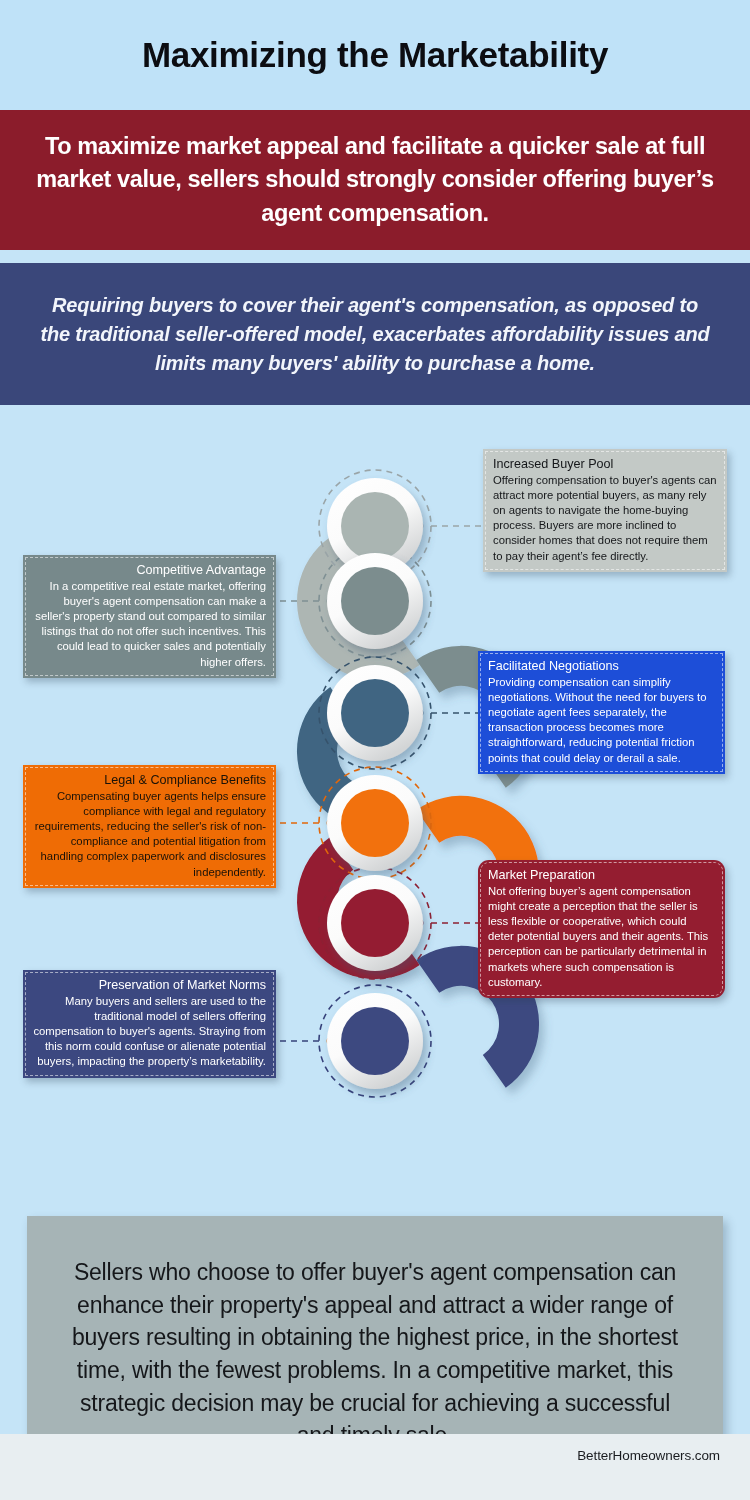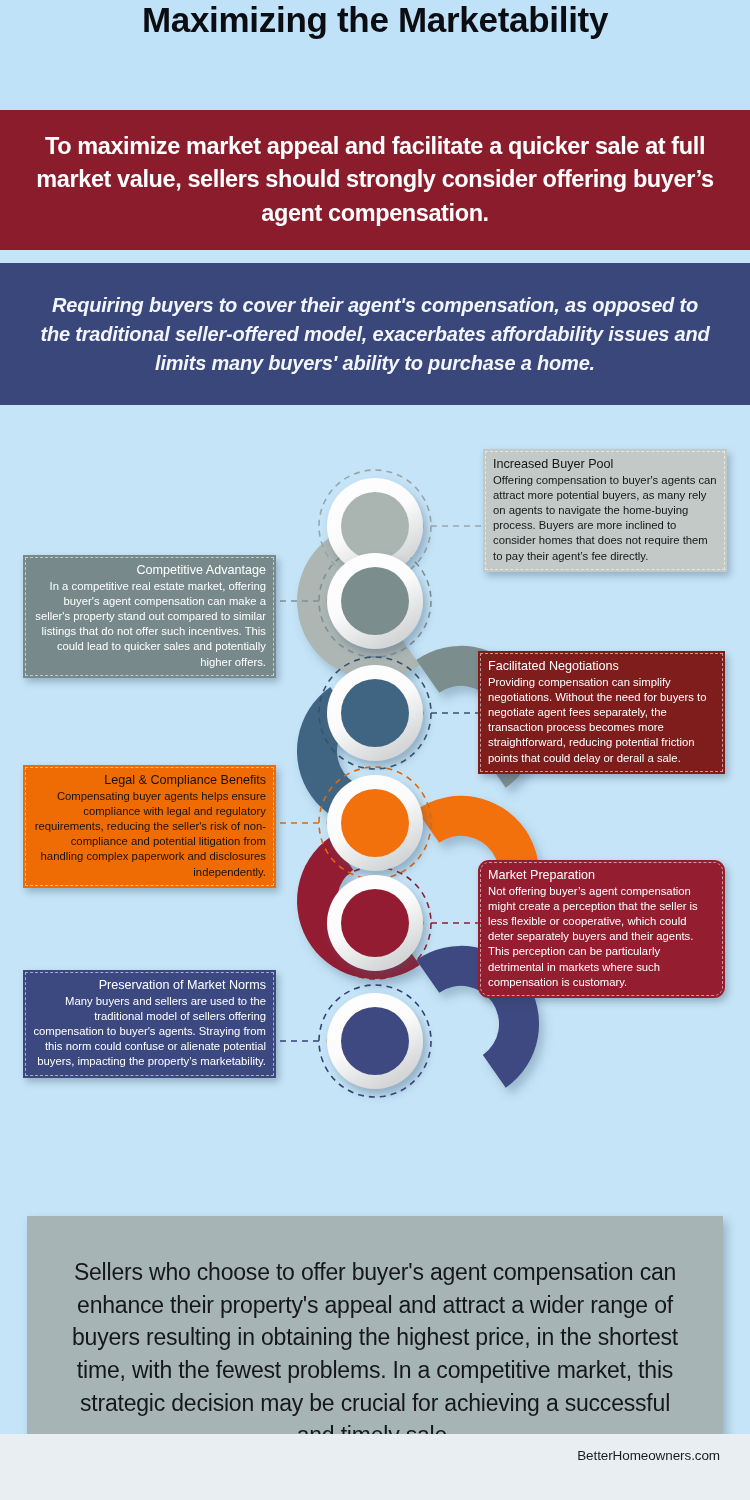--- a/index.html
+++ b/index.html
@@ -18,21 +18,21 @@
     background: #c5e4f7;
   }
 
   
   .title-band {
     position: absolute;
     left: 0; top: 0;
     width: 750px; height: 110px;
     background: #bfe2f8;
     display: flex;
-    align-items: flex-start;
+    align-items: center;
     justify-content: center;
   }
   .title-band h1 {
     margin: 0;
     font-size: 35px;
     font-weight: bold;
     color: #0c0d12;
     letter-spacing: -0.3px;
     font-family: "Liberation Sans", sans-serif;
   }
@@ -112,21 +112,21 @@
   .card .card-body {
     display: block;
     font-size: 11.3px;
     line-height: 1.335;
   }
   .card.align-right { text-align: right; }
   .card.align-left  { text-align: left; }
 
   .c-gray   { background: #c3c9c6; color: #15171a; }
   .c-slate  { background: #77898b; color: #ffffff; }
-  .c-steel  { background: #7f1d1d; color: #ffffff; }
+  .c-steel  { background: #1d4ed8; color: #ffffff; }
   .c-orange { background: #ef6c05; color: #1a1208; }
   .c-maroon { background: #941d30; color: #ffffff; }
   .c-navy   { background: #3c4880; color: #ffffff; }
 
   
   .conclusion {
     position: absolute;
     left: 27px; top: 1216px;
     width: 696px; height: 272px;
     background: #a6b4b6;
@@ -284,21 +284,21 @@
       <span class="card-body">Providing compensation can simplify negotiations. Without the need for buyers to negotiate agent fees separately, the transaction process becomes more straightforward, reducing potential friction points that could delay or derail a sale.</span>
     </div>
 
     <div class="card c-orange align-right" style="left:23px; top:360px; width:253px;">
       <span class="card-title">Legal &amp; Compliance Benefits</span>
       <span class="card-body">Compensating buyer agents helps ensure compliance with legal and regulatory requirements, reducing the seller's risk of non-compliance and potential litigation from handling complex paperwork and disclosures independently.</span>
     </div>
 
     <div class="card c-maroon align-left" style="left:478px; top:455px; width:247px;border-radius:11px;">
       <span class="card-title">Market Preparation</span>
-      <span class="card-body">Not offering buyer’s agent compensation might create a perception that the seller is less flexible or cooperative, which could deter separately buyers and their agents. This perception can be particularly detrimental in markets where such compensation is customary.</span>
+      <span class="card-body">Not offering buyer’s agent compensation might create a perception that the seller is less flexible or cooperative, which could deter potential buyers and their agents. This perception can be particularly detrimental in markets where such compensation is customary.</span>
     </div>
 
     <div class="card c-navy align-right" style="left:23px; top:565px; width:253px;">
       <span class="card-title">Preservation of Market Norms</span>
       <span class="card-body">Many buyers and sellers are used to the traditional model of sellers offering compensation to buyer's agents. Straying from this norm could confuse or alienate potential buyers, impacting the property’s marketability.</span>
     </div>
   </div>
 
   <div class="conclusion">
     <p>Sellers who choose to offer buyer's agent compensation can enhance their property's appeal and attract a wider range of buyers resulting in obtaining the highest price, in the shortest time, with the fewest problems. In a competitive market, this strategic decision may be crucial for achieving a successful and timely sale.</p>

